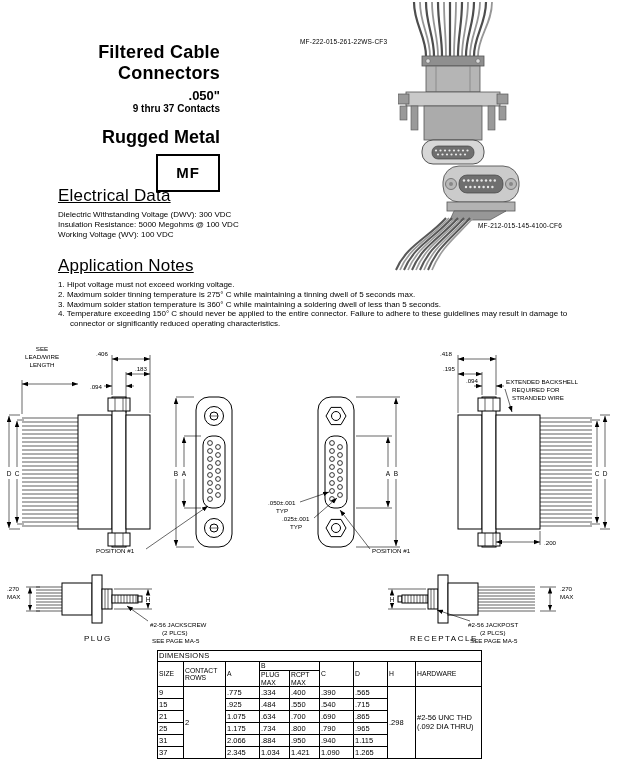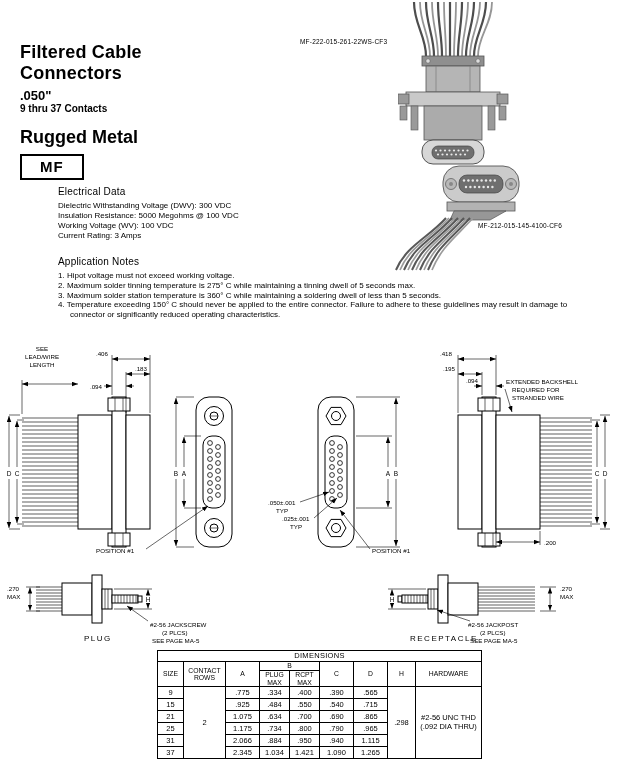--- a/index.html
+++ b/index.html
@@ -4,50 +4,50 @@
 <style>
   * { margin:0; padding:0; box-sizing:border-box; }
   html,body { background:#ffffff; }
   .page {
     position:relative; width:624px; height:772px; background:#fff;
     font-family:"Liberation Sans", sans-serif; color:#000; overflow:hidden;
   }
   .abs { position:absolute; }
 
   
-  .header-block { position:absolute; left:20px; top:42px; width:200px; text-align:left; }
+  .header-block { position:absolute; left:20px; top:42px; width:200px; text-align:right; }
   .title-line { font-size:18px; font-weight:bold; line-height:21px; letter-spacing:0.2px; }
   .size-label { font-size:13px; font-weight:bold; margin-top:4px; }
   .contacts-label { font-size:10px; font-weight:bold; margin-top:0; }
   .series-name { font-size:18px; font-weight:bold; margin-top:13px; }
-  .mf-box { display:inline-block; margin-top:6px; border:2px solid #000; padding:2px 18px; }
+  .mf-box { display:inline-block; margin-top:6px; border:2px solid #000; padding:8px 18px; }
   .mf-box span { font-size:15px; font-weight:bold; letter-spacing:1px; }
 
   .photo-label { position:absolute; font-size:6.5px; letter-spacing:0.2px; }
 
   
   .section { position:absolute; left:58px; width:525px; }
-  .sect-heading { font-size:10px; margin-bottom:4px; letter-spacing:0.2px; }
+  .sect-heading { font-size:17px; text-decoration:underline; margin-bottom:4px; letter-spacing:0.2px; }
   .body-line { font-size:8px; line-height:10px; }
   .note-line { font-size:8px; line-height:9.8px; padding-left:12px; text-indent:-12px; }
 
   
   svg text { fill:#000; font-family:"Liberation Sans", sans-serif; }
   .t6  { font-size:6.2px; }
   .t65 { font-size:6.5px; }
   .cap { font-size:8px; letter-spacing:1.5px; }
   .part { fill:#fff; stroke:#000; stroke-width:1; }
   .ln   { fill:none; stroke:#000; stroke-width:1; }
   .thin { fill:none; stroke:#000; stroke-width:0.6; }
   .wire { fill:none; stroke:#1a1a1a; stroke-width:0.7; }
   .pin  { fill:#fff; stroke:#000; stroke-width:0.8; }
 
   
   .dim-table { position:absolute; left:157px; top:650px; border-collapse:collapse; table-layout:fixed; }
-  .dim-table td { border:1px solid #000; text-align:center; vertical-align:middle; padding:0 1px; line-height:1.12; }
+  .dim-table td { border:1px solid #000; vertical-align:middle; padding:0 1px; line-height:1.12; }
   .dim-table .title-row td { height:11px; font-size:7.5px; letter-spacing:0.3px; }
   .dim-table .hdr td { font-size:6.8px; height:9px; }
   .dim-table .sub td { height:16px; }
   .dim-table .data td { height:12px; font-size:7.5px; }
 </style>
 </head>
 <body>
 
 <div class="page">
 
@@ -137,21 +137,20 @@
       <path d="M61 60C43 80 22 88 12 112M67 60C49 80 30 88 20 112M73 60C55 80 38 88 28 112M79 60C61 80 46 88 36 112M85 60C67 80 54 88 44 112" fill="none" stroke="#9b9b9b" stroke-width="1.7"></path>
     </g>
   </svg>
   <div class="photo-label" style="left:478px; top:222px;">MF-212-015-145-4100-CF6</div>
 
   <div class="section" style="top:186px;">
     <div class="sect-heading">Electrical Data</div>
     <div class="body-line">Dielectric Withstanding Voltage (DWV):  300 VDC</div>
     <div class="body-line">Insulation Resistance:  5000 Megohms @ 100 VDC</div>
     <div class="body-line">Working Voltage (WV):  100 VDC</div>
-    <div class="body-line">Current Rating:  3 Amps</div>
   </div>
 
   <div class="section" style="top:256px;">
     <div class="sect-heading">Application Notes</div>
     <div class="note-line">1.  Hipot voltage must not exceed working voltage.</div>
     <div class="note-line">2.  Maximum solder tinning temperature is 275° C while maintaining a tinning dwell of 5 seconds max.</div>
     <div class="note-line">3.  Maximum solder station temperature is 360° C while maintaining a soldering dwell of less than 5 seconds.</div>
     <div class="note-line">4.  Temperature exceeding 150° C should never be applied to the entire connector.  Failure to adhere to these guidelines may result in damage to connector or significantly reduced operating characteristics.</div>
   </div>
 

